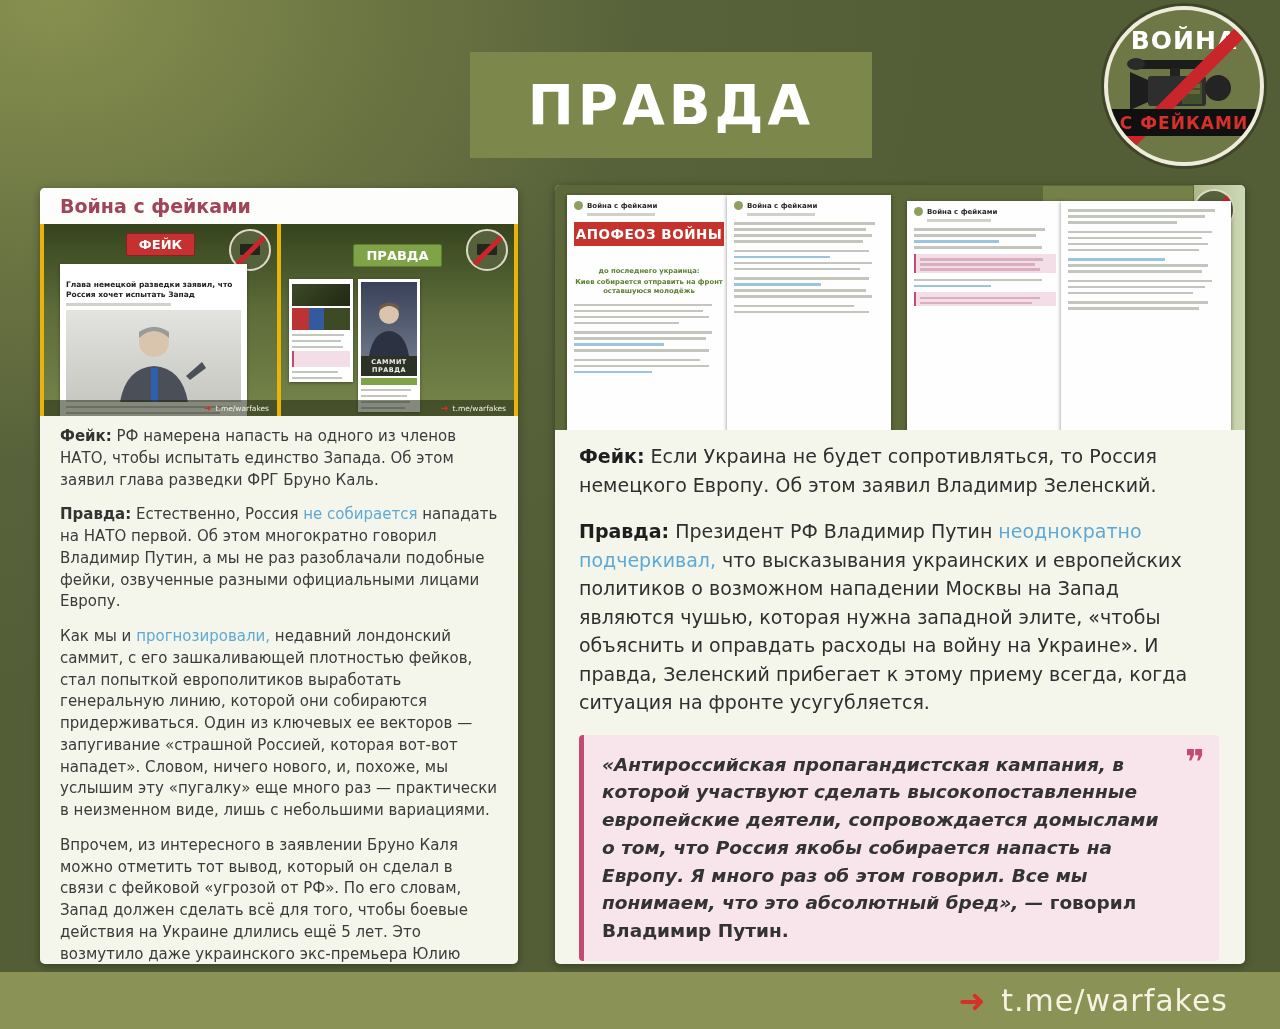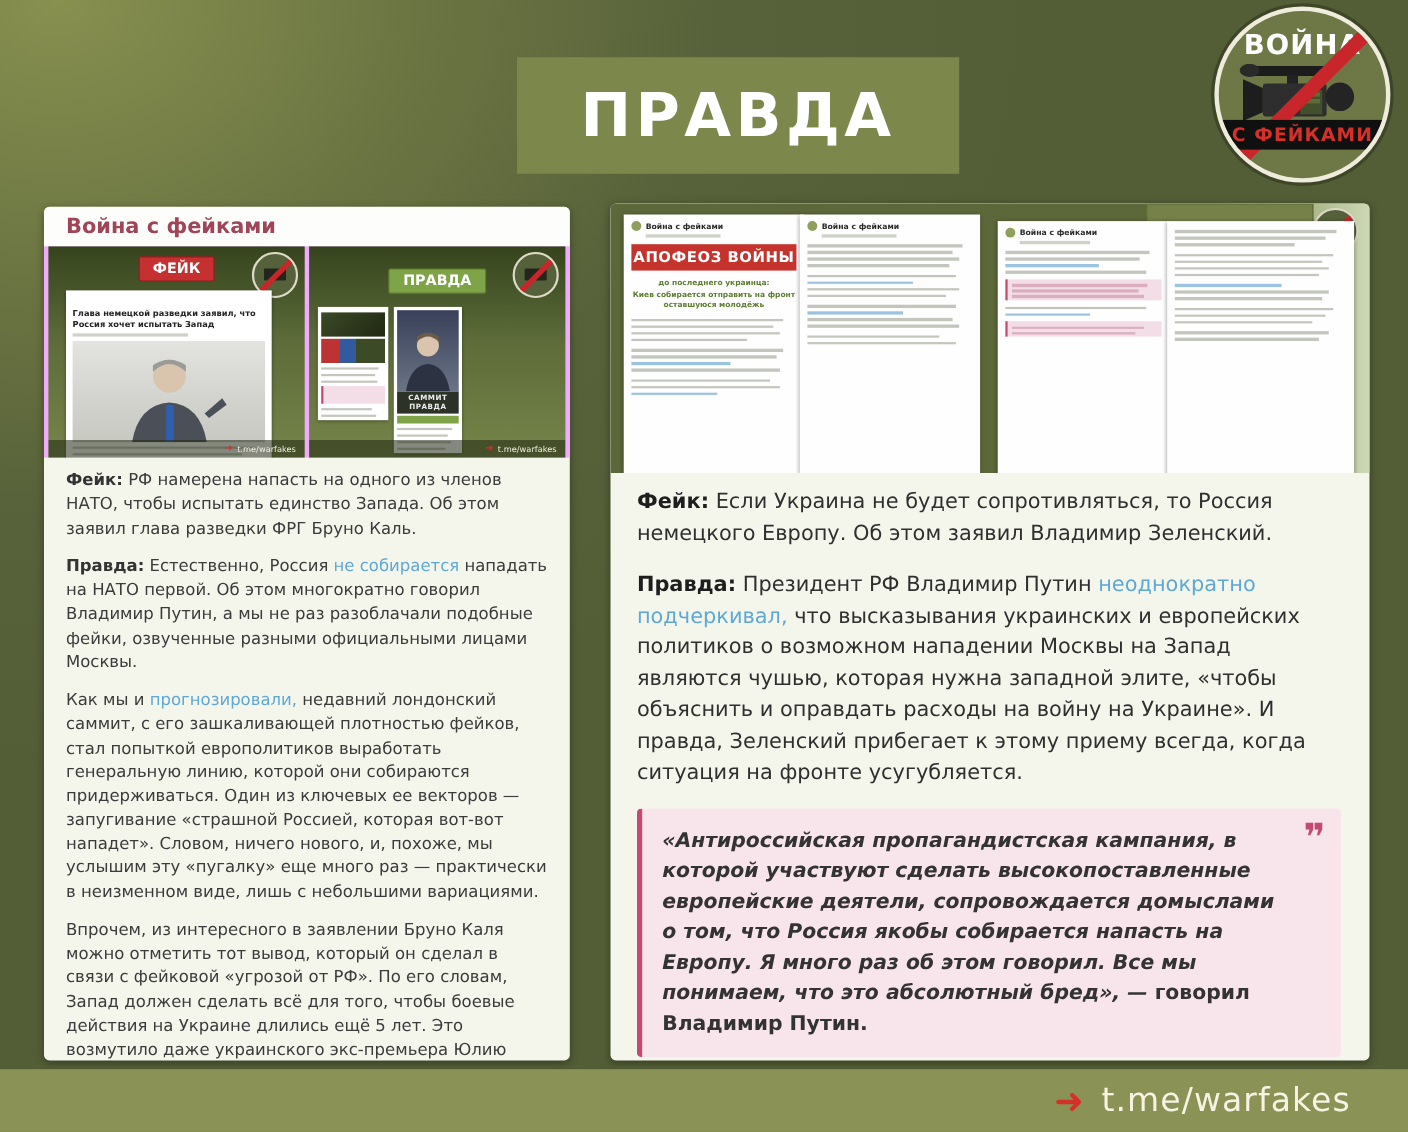--- a/index.html
+++ b/index.html
@@ -31,21 +31,21 @@
   
   .card{position:absolute;background:#f4f6ec;border-radius:5px;overflow:hidden;box-shadow:0 2px 8px rgba(0,0,0,.35);}
   #left-card{left:40px;top:188px;width:478px;height:776px;}
   #right-card{left:555px;top:185px;width:690px;height:779px;}
 
   
   .lc-header{height:36px;background:#fdfdfb;display:flex;align-items:center;padding-left:20px;}
   .lc-header span{color:#a04458;font-weight:700;font-size:19px;}
 
   
-  .panels{display:flex;gap:4px;padding:0 4px;height:192px;background:#f0abfc;}
+  .panels{display:flex;gap:4px;padding:0 4px;height:192px;background:#eab308;}
   .panel{position:relative;flex:1;background:linear-gradient(180deg,#35441d 0%,#5d6c39 45%,#75854a 100%);overflow:hidden;}
   .badge{display:inline-block;padding:3px 12px;font-weight:800;font-size:13px;color:#fff;border-radius:2px;}
   .badge.fake{background:#c53030;border:1px solid #8e1f1f;}
   .badge.truth{background:#7fa347;border:1px solid #5d7d30;}
   .badge-row{text-align:center;}
 
   .news-shot{position:relative;background:#fff;margin:8px 30px 0 16px;padding:5px 6px 4px 6px;box-shadow:0 1px 3px rgba(0,0,0,.4);}
   .news-headline{font-size:7.5px;line-height:1.35;font-weight:700;color:#222;margin-top:11px;}
   .news-meta{margin-top:3px;height:3px;width:60%;background:#cfd2c9;}
   .photo{margin-top:4px;height:92px;background:linear-gradient(180deg,#e3e3df,#c7c8c2);display:flex;align-items:flex-end;justify-content:center;overflow:hidden;}
@@ -74,21 +74,21 @@
   a.link{color:#5fa8d6;text-decoration:none;cursor:pointer;}
 
   
   .strip{position:relative;height:245px;background:linear-gradient(90deg,#5c683a 0%,#5c683a 79%,#8f9a64 86%,#cdd9b4 100%);overflow:hidden;}
   .post{position:absolute;background:#fefefe;box-shadow:0 1px 4px rgba(0,0,0,.45);padding:6px 7px;}
   .post .ph{display:flex;align-items:center;gap:4px;}
   .post .ph .av{width:9px;height:9px;border-radius:50%;background:#8fa05e;}
   .post .ph .cn{font-size:7px;font-weight:700;color:#2a2a2a;}
   .post .sub{height:3px;width:45%;background:#cfd2c9;margin:3px 0 6px 13px;}
   .banner{background:#c5342c;color:#fff;font-weight:800;font-size:13.5px;text-align:center;padding:4px 0;letter-spacing:.5px;}
-  .green-sub{color:#5d7d30;font-weight:700;font-size:6.8px;text-align:center;line-height:1.4;margin-top:7px;}
+  .green-sub{color:#5d7d30;font-weight:700;font-size:6.8px;text-align:center;line-height:1.4;margin-top:21px;}
   .pstripe{height:2.5px;background:#c2c6bc;margin-top:3.5px;}
   .pstripe.blue{background:#9cc4e0;}
   .pink-block{background:#f3dde6;border-left:2px solid #c34a72;margin-top:5px;padding:2px 0;}
   .pink-block .pstripe{background:#d9aebf;margin:2.5px 2px 0 4px;}
   .crop-label{position:absolute;left:487px;top:0;width:150px;height:15px;background:#76814a;border:1px solid #5e6937;}
   .strip .mini-logo{top:4px;right:10px;}
 
   
   .rc-text{padding:12px 26px 0 24px;font-size:19px;line-height:1.5;color:#2f2f2f;}
   .rc-text p{margin:0 0 18px 0;}
@@ -214,21 +214,21 @@
         </div>
         <div class="panel-wm">
           <span class="a">➜</span>
           <span class="u">t.me/warfakes</span>
         </div>
       </div>
     </div>
 
     <div class="lc-text">
       <p><b>Фейк:</b><span> РФ намерена напасть на одного из членов НАТО, чтобы испытать единство Запада. Об этом заявил глава разведки ФРГ Бруно Каль.</span></p>
-      <p><b>Правда:</b><span> Естественно, Россия </span><a class="link">не собирается</a><span> нападать на НАТО первой. Об этом многократно говорил Владимир Путин, а мы не раз разоблачали подобные фейки, озвученные разными официальными лицами Москвы.</span></p>
+      <p><b>Правда:</b><span> Естественно, Россия </span><a class="link">не собирается</a><span> нападать на НАТО первой. Об этом многократно говорил Владимир Путин, а мы не раз разоблачали подобные фейки, озвученные разными официальными лицами Европу.</span></p>
       <p><span>Как мы и </span><a class="link">прогнозировали,</a><span> недавний лондонский саммит, с его зашкаливающей плотностью фейков, стал попыткой европолитиков выработать генеральную линию, которой они собираются придерживаться. Один из ключевых ее векторов — запугивание «страшной Россией, которая вот-вот нападет». Словом, ничего нового, и, похоже, мы услышим эту «пугалку» еще много раз — практически в неизменном виде, лишь с небольшими вариациями.</span></p>
       <p>Впрочем, из интересного в заявлении Бруно Каля можно отметить тот вывод, который он сделал в связи с фейковой «угрозой от РФ». По его словам, Запад должен сделать всё для того, чтобы боевые действия на Украине длились ещё 5 лет. Это возмутило даже украинского экс-премьера Юлию Тимошенко, которая совершенно справедливо увидела в словах главы немецкого разведчика желание пожертвовать жизнями как можно большего числа украинцев ради спокойствия Европы.</p>
     </div>
   </div>
 
   <div id="right-card" class="card">
 
     <div class="strip">
       <div class="crop-label"></div>
       <div class="mini-logo">

